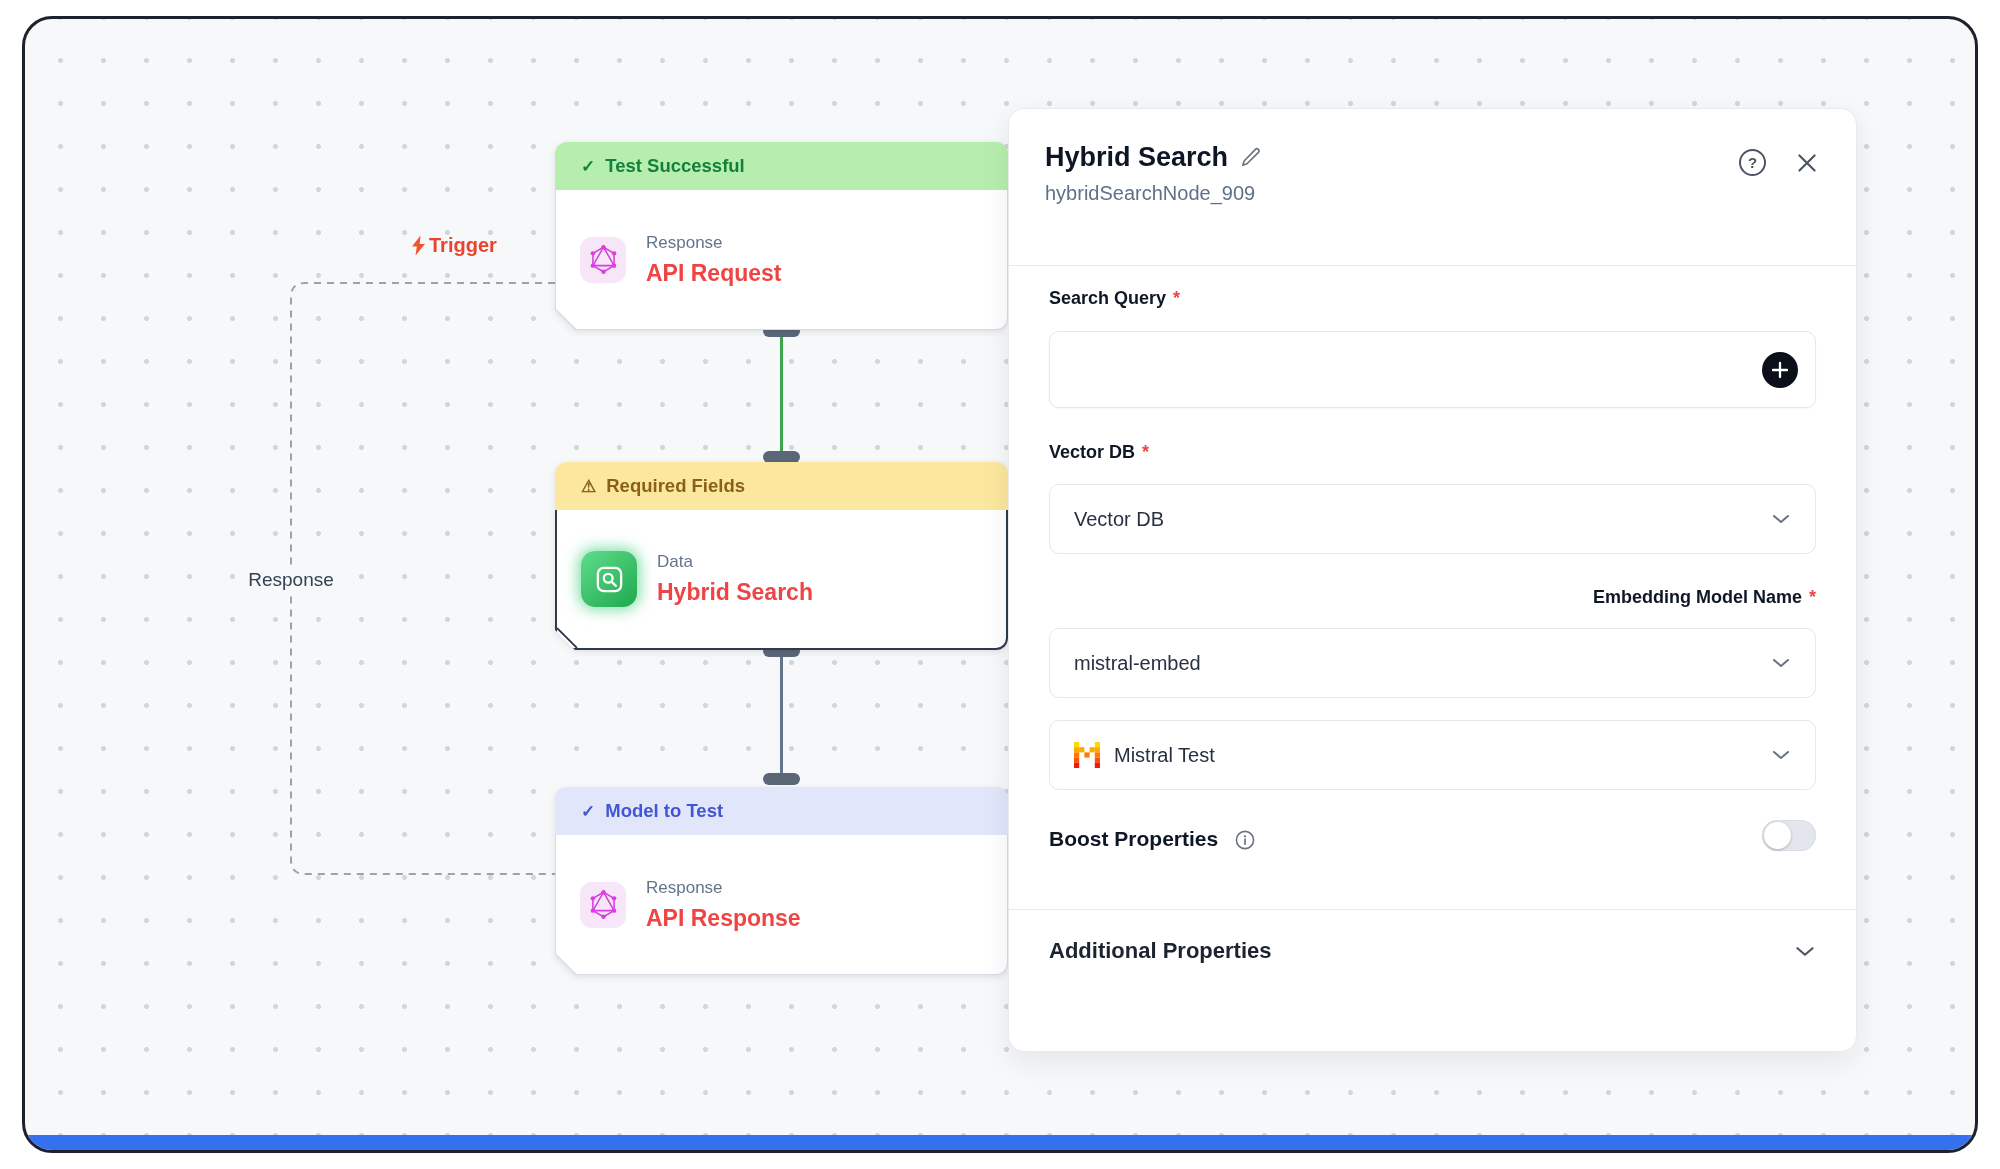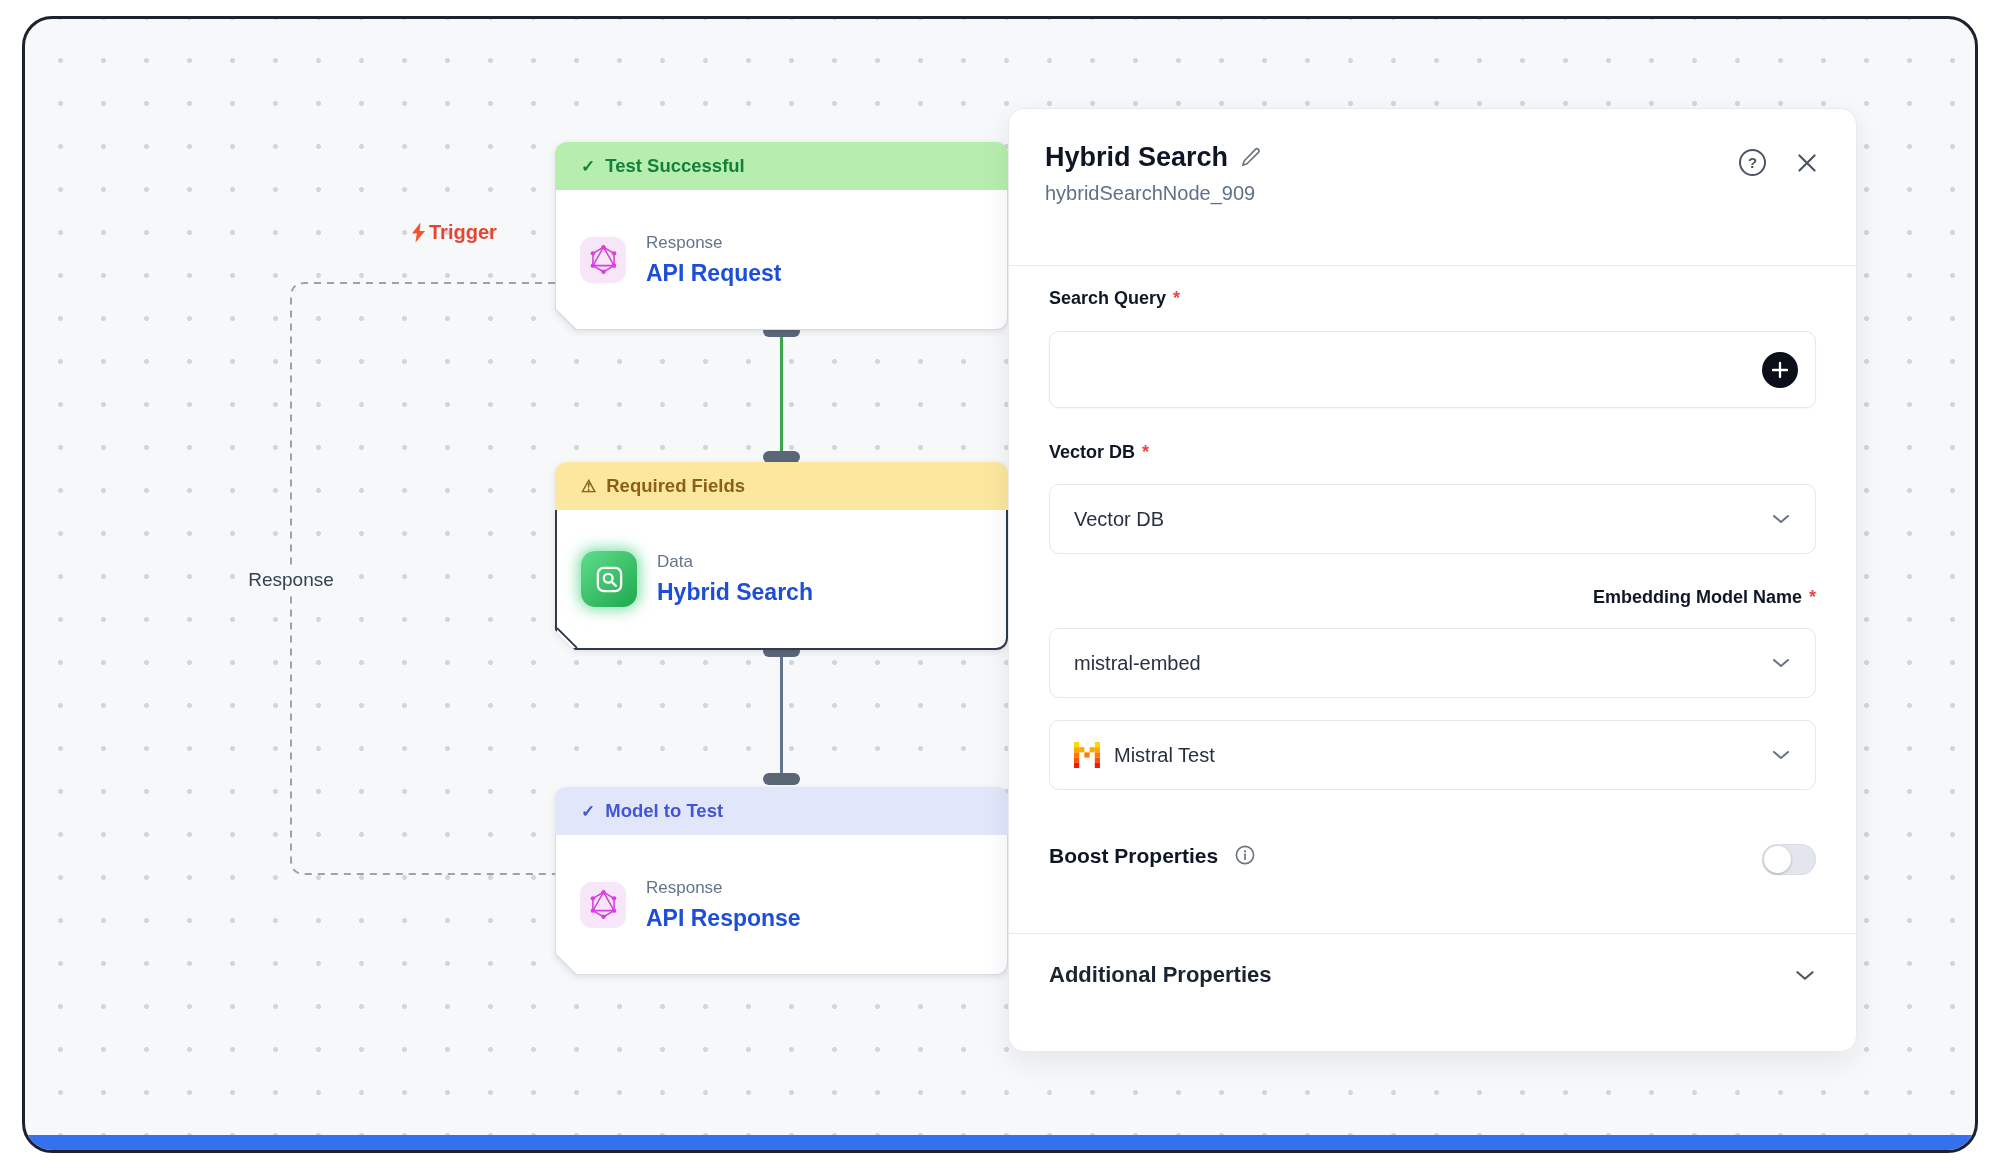--- a/index.html
+++ b/index.html
@@ -17,21 +17,21 @@
 
   .bottombar { position:absolute; left:0; right:0; bottom:0; height:15px; background:#3570ee; z-index:5; }
 
   
   .loop-svg { position:absolute; left:0; top:0; z-index:1; pointer-events:none; }
   .loop-label {
     position:absolute; left:266px; top:561px; transform:translate(-50%,-50%);
     background:#f7f8f9; color:#334155; font-size:19px; padding:4px 12px; z-index:2;
   }
   .trigger {
-    position:absolute; left:386px; top:202px; display:flex; align-items:center; gap:3px;
+    position:absolute; left:386px; top:215px; display:flex; align-items:center; gap:3px;
     color:#e8442e; font-weight:700; font-size:20px; z-index:4;
   }
 
   
   .edge { position:absolute; left:755px; width:3px; z-index:2; }
   .edge-green { top:313px; height:124px; background:#3ba54e; }
   .edge-slate { top:635px; height:124px; background:#64748b; }
   .handle { position:absolute; left:738px; width:37px; height:12px; border-radius:6px; background:#5b6777; z-index:3; }
   .hd1 { top:306px; } .hd2 { top:432px; } .hd3 { top:626px; } .hd4 { top:754px; }
 
@@ -60,21 +60,21 @@
   .n2 .node-body::after { height:2px; background:#2f3a4c; }
 
   .tile { border-radius:12px; display:flex; align-items:center; justify-content:center; flex:0 0 auto; }
   .tile-pink { width:46px; height:46px; background:#f6e6f8; }
   .tile-green {
     width:56px; height:56px; border-radius:14px;
     background:linear-gradient(140deg,#5fdd8b,#1fa84e);
     box-shadow:0 0 14px 3px rgba(46,204,113,.6);
   }
   .nt .cat { font-size:17px; color:#64748b; margin-bottom:7px; }
-  .nt .ttl { font-size:23px; font-weight:700; color:#1d4ed8; }
+  .nt .ttl { font-size:23px; font-weight:700; color:#ef4444; }
 
   
   .panel {
     position:absolute; left:983px; top:89px; width:849px; height:944px; z-index:20;
     background:#fff; border:1px solid #e8eaf0; border-radius:16px;
     box-shadow:0 10px 30px rgba(15,23,42,.08);
   }
   .p-head { display:flex; align-items:flex-start; margin:32px 36px 0 36px; }
   .p-title-row { display:flex; align-items:center; gap:12px; }
   .p-title { font-size:27px; font-weight:700; color:#0d1526; line-height:32px; }
@@ -107,21 +107,21 @@
   }
 
   .select {
     height:70px; border:1px solid #e3e7ee; border-radius:10px; background:#fff;
     display:flex; align-items:center; padding:0 24px; gap:14px;
     font-size:20px; color:#273142; cursor:pointer;
   }
   .sel1 { margin-top:21px; } .sel2 { margin-top:22px; } .sel3 { margin-top:20px; }
   .chev { margin-left:auto; display:flex; }
 
-  .boost-row { margin-top:54px; display:flex; align-items:flex-start; gap:16px; }
+  .boost-row { margin-top:30px; display:flex; align-items:flex-end; gap:16px; }
   .boost-label { font-size:21px; font-weight:700; color:#0e1726; }
   .info-ic { display:flex; cursor:pointer; }
   .toggle {
     margin-left:auto; width:54px; height:31px; border-radius:16px;
     background:#e3e7ed; box-shadow:inset 0 0 0 1px #d9dee6; position:relative; cursor:pointer;
   }
   .knob {
     position:absolute; left:2px; top:2px; width:27px; height:27px; border-radius:50%;
     background:#fff; box-shadow:0 1px 3px rgba(0,0,0,.25);
   }

